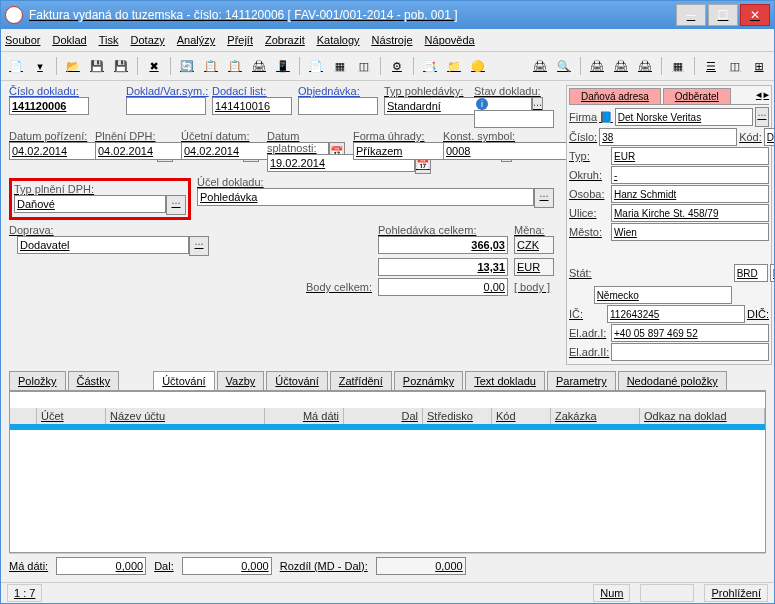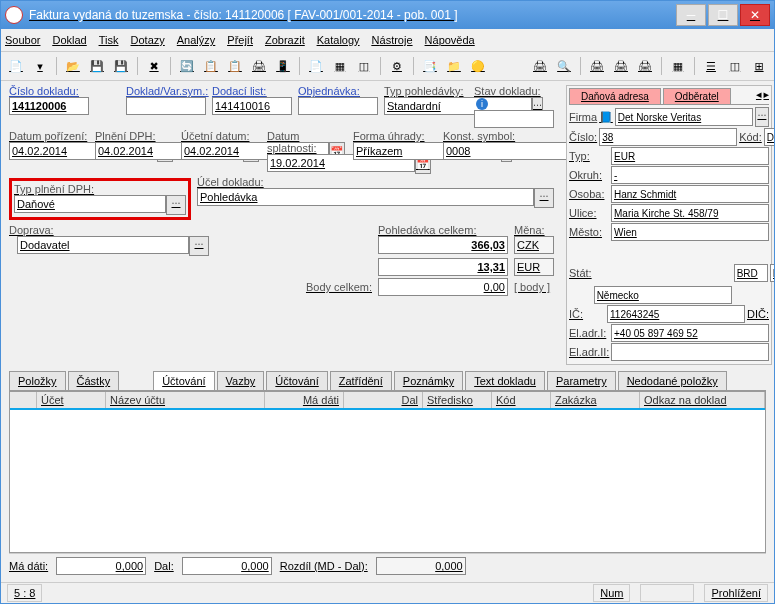--- a/index.html
+++ b/index.html
@@ -26,21 +26,21 @@
 .input{height:18px;border:1px solid #888;background:#fff;padding:0 2px;font-size:11px;box-sizing:border-box;}
 .input.bold{font-weight:bold;}
 .input.ro{background:#f5f5f5;}
 .btn-dots{width:18px;height:18px;border:1px solid #888;background:#e8e8e8;font-size:9px;text-align:center;line-height:14px;}
 .cal-btn{width:18px;height:18px;border:1px solid #888;background:#e8e8e8;display:flex;align-items:center;justify-content:center;}
 .red-box{border:3px solid #e00000;padding:2px;margin:2px 0;display:inline-block;}
 .tabs{display:flex;border-bottom:1px solid #999;margin-top:6px;}
 .tab{padding:3px 8px;border:1px solid #999;border-bottom:none;background:#e6e6e6;margin-right:2px;font-size:11px;cursor:default;}
 .tab.active{background:#fff;margin-left:32px;}
 .grid{border:1px solid #999;background:#fff;flex:1;display:flex;flex-direction:column;min-height:120px;}
-.grid-head{display:flex;background:#e8e8e8;border-bottom:2px solid #0ea5e9;}
+.grid-head{display:flex;background:#e8e8e8;border-bottom:6px solid #0ea5e9;margin-top:16px;}
 .gh{border-right:1px solid #bbb;padding:2px 4px;font-size:11px;color:#333;}
 .grid-body{flex:1;background:#fff;}
 .footer-row{display:flex;gap:8px;align-items:center;padding:3px 0;border-top:1px solid #ccc;}
 .statusbar{height:20px;border-top:1px solid #ccc;display:flex;align-items:center;padding:0 6px;gap:10px;background:#f0f0f0;}
 .status-cell{border:1px solid #ccc;padding:0 6px;height:16px;line-height:16px;}
 .addr-panel{width:200px;border:1px solid #bbb;background:#f4f4f4;padding:2px;font-size:11px;}
 .addr-tabs{display:flex;gap:2px;border-bottom:1px solid #999;margin-bottom:2px;}
 .addr-tab{padding:2px 11px;border:1px solid #999;border-bottom:none;background:#fca5a5;font-size:10px;}
 .addr-row{display:flex;align-items:center;margin-bottom:1px;gap:2px;}
 .addr-label{width:40px;color:#444;}
@@ -342,19 +342,19 @@
       <span>Má dáti:</span>
       <input class="input right-num" style="width: 90px;" value="0,000">
       <span>Dal:</span>
       <input class="input right-num" style="width: 90px;" value="0,000">
       <span>Rozdíl (MD - Dal):</span>
       <input class="input right-num ro" style="width: 90px;" value="0,000">
     </div>
   </div>
 
   <div class="statusbar">
-    <div class="status-cell">5 :   8</div>
+    <div class="status-cell">1 :   7</div>
     <div style="flex:1"></div>
     <div class="status-cell">Num</div>
     <div class="status-cell" style="width:40px"></div>
     <div class="status-cell">Prohlížení</div>
   </div>
 </div>
 
 </body></html>

